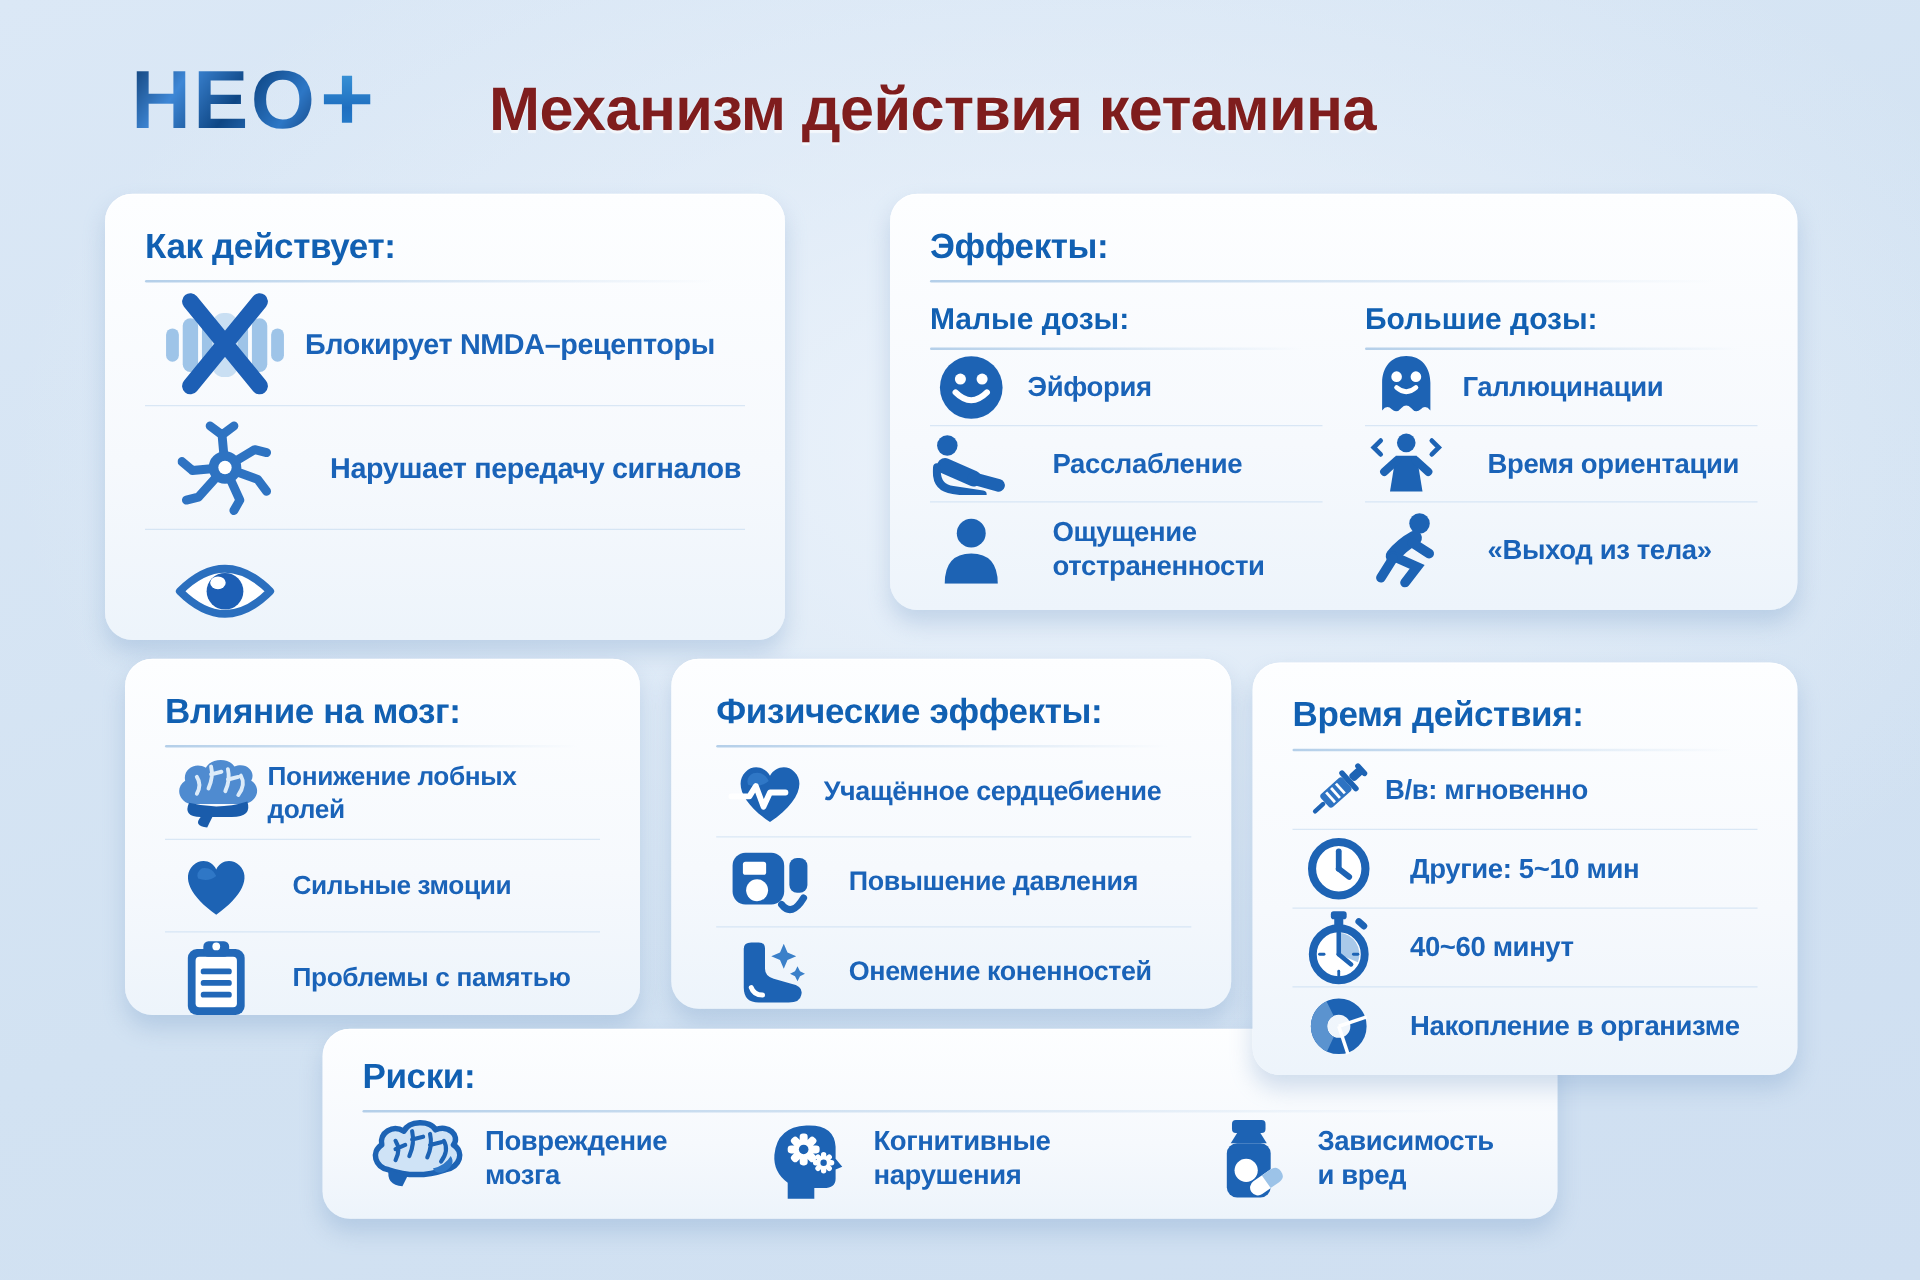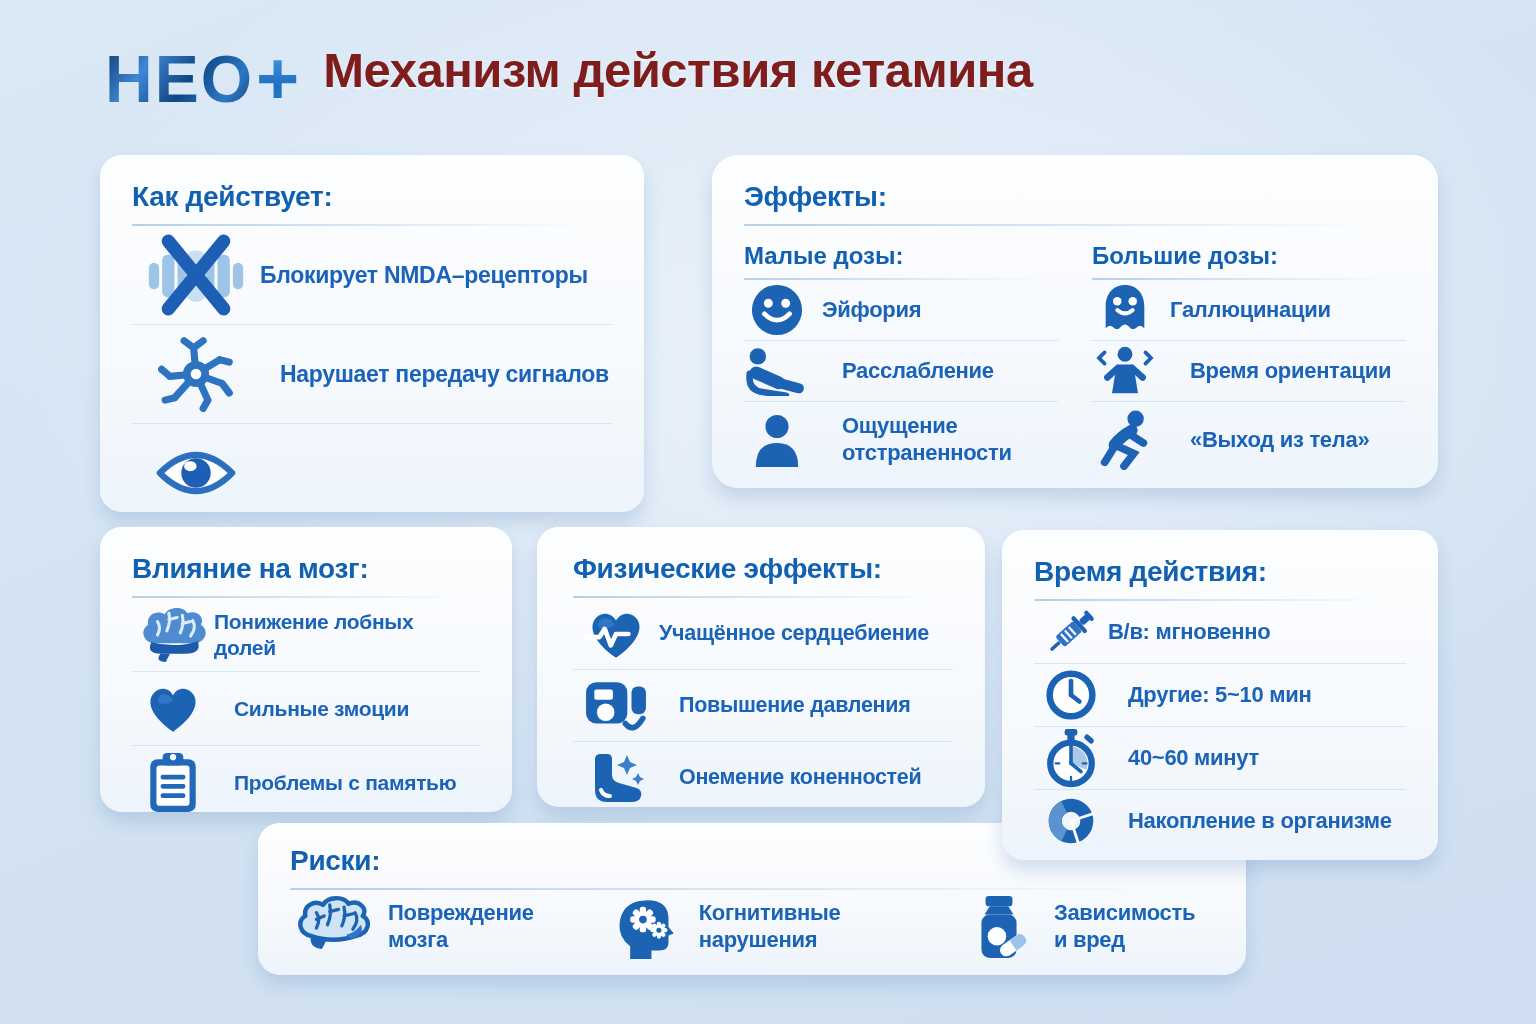--- a/index.html
+++ b/index.html
@@ -3,21 +3,21 @@
 <meta charset="utf-8">
 <style>
   html,body{margin:0;padding:0;}
   body{
     width:1536px;height:1024px;overflow:hidden;position:relative;
     font-family:"Liberation Sans",sans-serif;
     background:
       radial-gradient(ellipse 1200px 700px at 55% 35%, #ecf3fb 0%, rgba(236,243,251,0) 70%),
       linear-gradient(160deg,#dbe8f6 0%,#d2e2f2 55%,#cfdff1 100%);
   }
-  .header{position:absolute;left:105px;top:42px;display:flex;align-items:flex-start;gap:24px;}
+  .header{position:absolute;left:105px;top:42px;display:flex;align-items:flex-end;gap:92px;}
   .logo{display:flex;align-items:center;line-height:1;}
   .logo-text{
     font-size:66px;font-weight:900;letter-spacing:2px;
     background:linear-gradient(125deg,#0d3a6e 0%,#3e87d6 28%,#0e4684 55%,#2d77c6 80%,#123f79 100%);
     -webkit-background-clip:text;background-clip:text;color:transparent;
   }
   .logo-plus{
     font-size:74px;font-weight:900;margin-left:2px;
     background:linear-gradient(180deg,#49a8e4 0%,#1f6fc0 60%,#2c88d4 100%);
     -webkit-background-clip:text;background-clip:text;color:transparent;
@@ -34,26 +34,26 @@
     padding:26px 32px 18px 32px;
   }
   .card-title{font-size:28px;font-weight:bold;color:#1160b2;letter-spacing:-0.3px;padding-bottom:11px;}
   .rule{height:2px;border-radius:1px;background:linear-gradient(90deg,#b4cfe9 0%,rgba(180,207,233,0) 95%);}
   .row{display:flex;align-items:center;}
   .row + .row{border-top:1px solid rgba(160,195,228,0.35);gap:20px;}
   .lbl{font-size:23px;font-weight:bold;color:#1a63b8;letter-spacing:-0.3px;line-height:1.22;}
   .ic{display:flex;align-items:center;justify-content:center;flex:0 0 auto;}
 
   
-  #card-how{left:100px;top:155px;width:544px;height:357px;}
+  #card-how{left:84px;top:155px;width:544px;height:357px;}
   #card-how .row{height:98px;}
   #card-how .ic{width:128px;}
 
   
-  #card-effects{left:712px;top:155px;width:726px;height:333px;border-radius:26px;}
+  #card-effects{left:712px;top:155px;width:726px;height:333px;}
   .eff-cols{display:flex;gap:34px;margin-top:16px;}
   .eff-col{flex:1 1 0;}
   .eff-col-title{font-size:24px;font-weight:bold;color:#1160b2;padding-bottom:8px;}
   .eff-col .row{height:60px;}
   .eff-col .row.tall{height:76px;}
   .eff-col .ic{width:66px;margin-right:12px;}
   .eff-col .lbl{font-size:22px;}
 
   
   #card-brain{left:100px;top:527px;width:412px;height:285px;}

